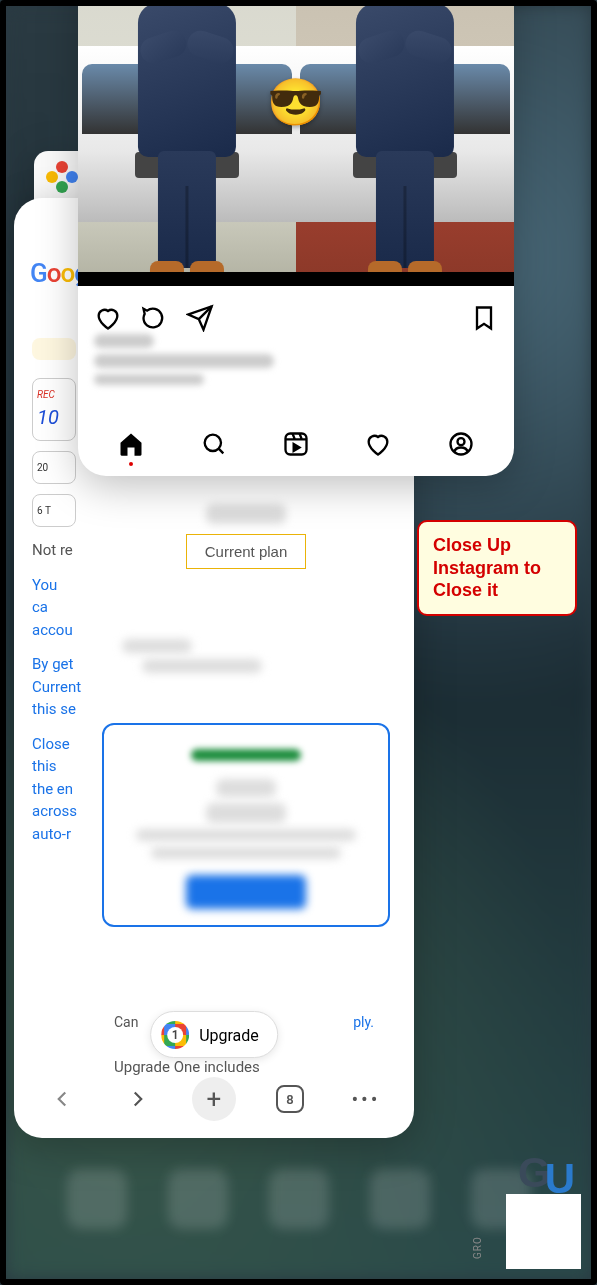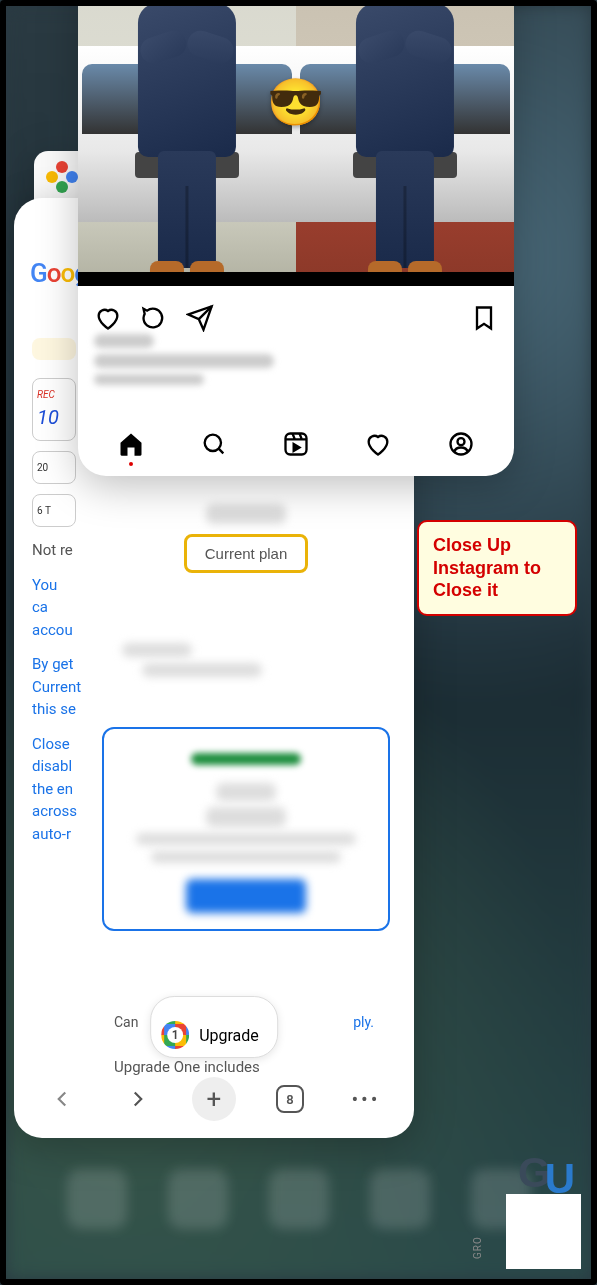--- a/index.html
+++ b/index.html
@@ -61,29 +61,29 @@
   .cap-line.w2{width:180px;}
   .cap-line.w3{width:110px;height:11px;}
 
   .ig-tabs{position:absolute;bottom:18px;left:0;right:0;display:flex;justify-content:space-around;align-items:center;padding:0 12px;}
   .ig-tabs .tab{position:relative;}
   .home-dot{position:absolute;bottom:-8px;left:50%;transform:translateX(-50%);width:4px;height:4px;border-radius:50%;background:#d00;}
 
   
   .gone{position:absolute;left:88px;top:280px;right:24px;bottom:100px;}
   .gone .panel{background:#fff;border-radius:12px;padding:20px;margin-bottom:18px;color:#888;}
-  .cur-plan{display:block;margin:10px auto 0;border:3px solid #eab308;border-radius:8px;padding:8px 18px;color:#555;font-size:15px;background:#fff;}
+  .cur-plan{display:block;margin:10px auto 0;border:1px solid #eab308;border-radius:0;padding:8px 18px;color:#555;font-size:15px;background:#fff;}
   .blur-t{filter:blur(4px);background:#ddd;height:14px;border-radius:7px;margin:6px auto;}
   .offer{border:2px solid #1a73e8;border-radius:12px;padding:24px 16px 16px;position:relative;margin-top:8px;}
   .offer .tag{width:110px;height:12px;background:#1e8e3e;border-radius:6px;margin:0 auto 18px;filter:blur(3px);}
   .offer .big{height:18px;width:60px;}
   .offer .med{height:20px;width:80px;}
   .offer .line{height:12px;width:220px;}
   .offer-btn{width:120px;height:34px;background:#1a73e8;border-radius:6px;margin:16px auto 0;filter:blur(4px);}
-  .upgrade-pill{position:absolute;left:50%;bottom:80px;transform:translateX(-50%);background:#fff;border:1px solid #ddd;border-radius:24px;padding:24px 18px 8px 10px;display:flex;align-items:center;gap:10px;box-shadow:0 2px 8px rgba(0,0,0,0.1);}
+  .upgrade-pill{position:absolute;left:50%;bottom:80px;transform:translateX(-50%);background:#fff;border:1px solid #ddd;border-radius:24px;padding:9px 18px 8px 10px;display:flex;align-items:center;gap:10px;box-shadow:0 2px 8px rgba(0,0,0,0.1);}
   .one-icon{width:28px;height:28px;border-radius:50%;border:3px solid transparent;background:conic-gradient(#ea4335 0 25%,#fbbc05 0 50%,#34a853 0 75%,#4285f4 0);position:relative;}
   .one-icon::after{content:"1";position:absolute;inset:3px;background:#fff;border-radius:50%;display:flex;align-items:center;justify-content:center;font-size:12px;font-weight:600;color:#444;}
   .includes{position:absolute;left:100px;bottom:62px;color:#555;font-size:15px;}
   .cancel-apply{position:absolute;bottom:108px;left:100px;right:40px;display:flex;justify-content:space-between;font-size:14px;color:#1a73e8;filter:blur(0.3px);}
   .cancel-apply span:first-child{color:#555;}
 
   .browser-bar{position:absolute;bottom:10px;left:10px;right:10px;height:58px;display:flex;align-items:center;justify-content:space-around;}
   .bb-btn{width:44px;height:44px;display:flex;align-items:center;justify-content:center;color:#555;}
   .bb-plus{width:44px;height:44px;border-radius:50%;background:#eee;display:flex;align-items:center;justify-content:center;font-size:26px;color:#555;}
   .bb-tabs{border:2px solid #555;border-radius:8px;width:28px;height:28px;display:flex;align-items:center;justify-content:center;font-size:13px;font-weight:600;color:#555;}
@@ -125,21 +125,21 @@
     <span class="g-b">G</span><span class="g-r">o</span><span class="g-y">o</span><span class="g-b">g</span>
   </div>
   <div class="left-strip">
     <div style="height:22px;border-radius:8px;background:#fef7e0;margin-bottom:18px;"></div>
     <div class="opt rec"><span>REC</span><br><span style="font-size:20px;color:#1d4ed8;">10</span></div>
     <div class="opt">20</div>
     <div class="opt">6 T</div>
     <div class="fine">Not re</div>
     <div class="fine"><span>You ca</span><br><span>accou</span></div>
     <div class="fine"><span>By get</span><br><span style="color:#1a73e8">Current</span><br><span>this se</span></div>
-    <div class="fine"><span>Close</span><br><span>disabl</span><br><span>the en</span><br><span>across</span><br><span>auto-r</span></div>
+    <div class="fine"><span>Close</span><br><span>this</span><br><span>the en</span><br><span>across</span><br><span>auto-r</span></div>
   </div>
 
   <div class="gone">
     <div class="panel">
       <div class="blur-t" style="width:80px;height:20px;"></div>
       <button class="cur-plan">Current plan</button>
     </div>
     <div class="panel" style="padding:26px 20px;">
       <div class="blur-t" style="width:70px;margin-left:0;"></div>
       <div class="blur-t" style="width:120px;margin-left:20px;"></div>

